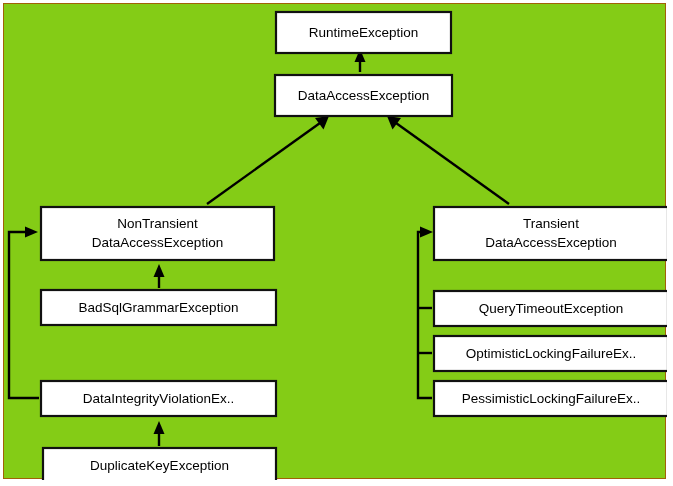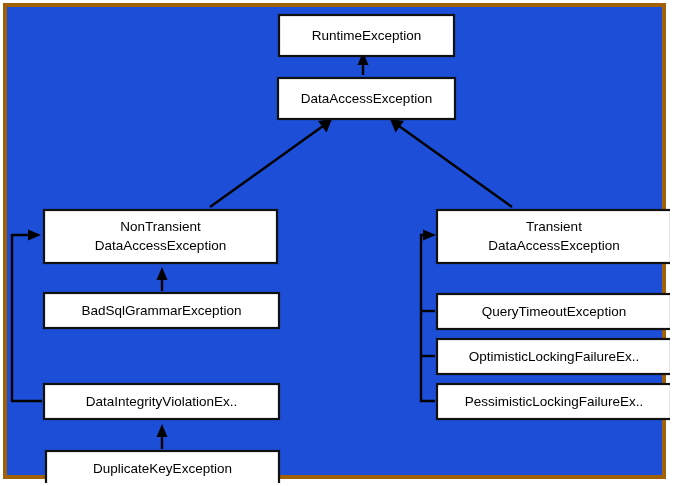--- a/index.html
+++ b/index.html
@@ -12,22 +12,22 @@
     height: 486px;
     font-family: "Liberation Sans", sans-serif;
     overflow: hidden;
   }
   #diagram-canvas {
     position: absolute;
     left: 3px;
     top: 3px;
     width: 663px;
     height: 476px;
-    background: #1d4ed8;
-    border: 4px solid #a16207;
+    background: #84cc16;
+    border: 1px solid #a16207;
     box-sizing: border-box;
   }
   svg.diagram-svg {
     position: absolute;
     left: 0;
     top: 0;
     width: 663px;
     height: 476px;
     display: block;
   }

